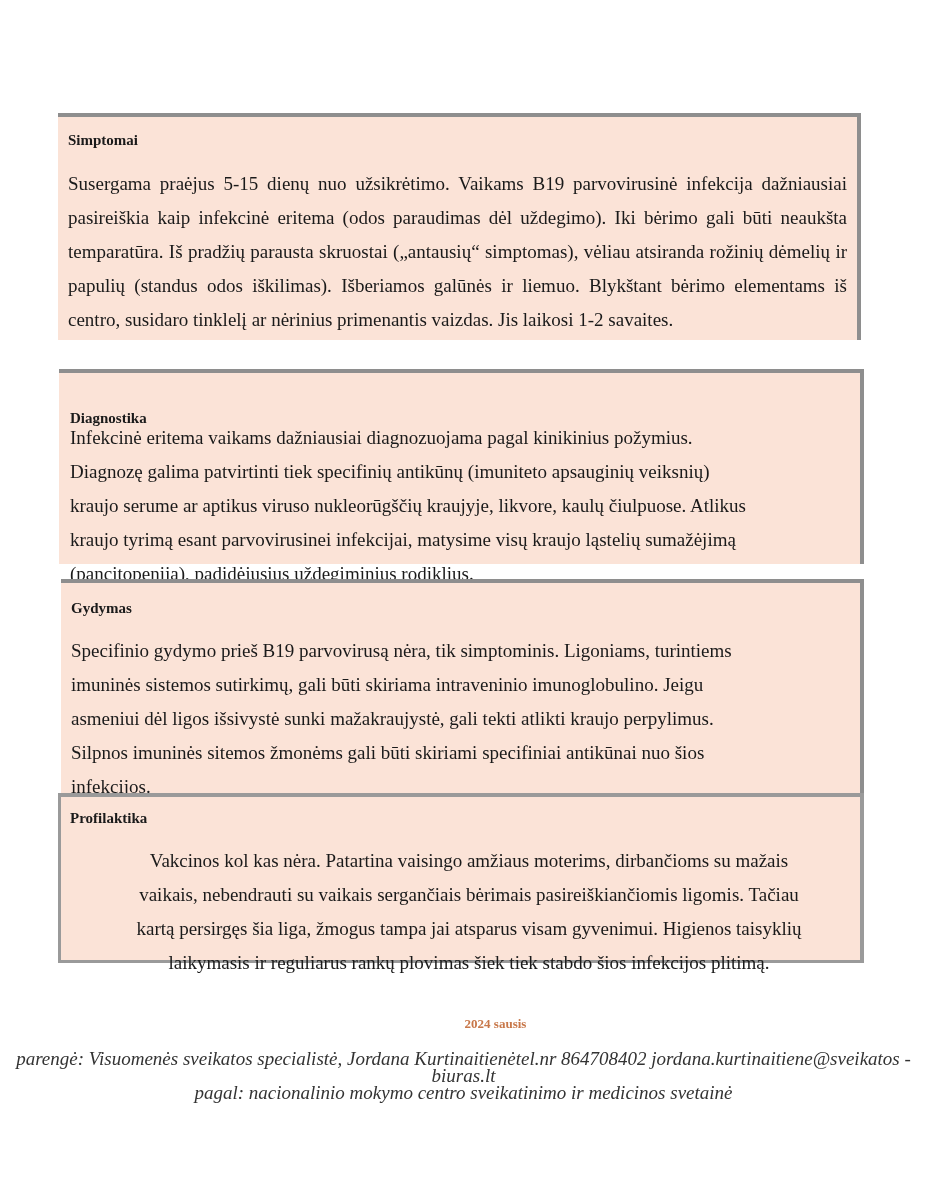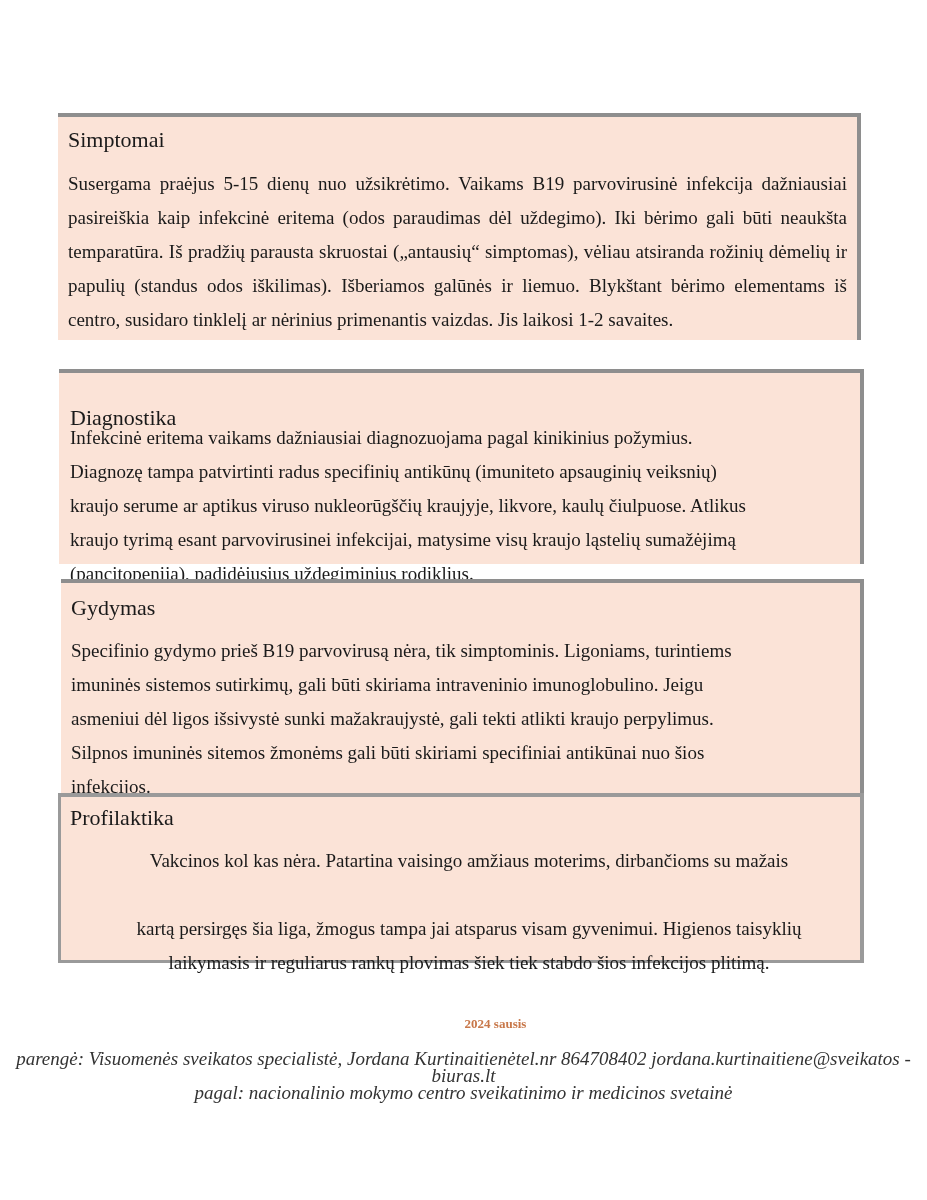--- a/index.html
+++ b/index.html
@@ -22,22 +22,22 @@
       border-right: 4px solid #8e8e8e;
       box-sizing: border-box;
     }
     .box.all-border {
       border: 3px solid #9a9a9a;
       border-top-width: 4px;
       border-right-width: 4px;
     }
     .box h2 {
       margin: 0;
-      font-size: 22px;
-      font-weight: normal;
+      font-size: 15px;
+      font-weight: bold;
       line-height: 24px;
       position: absolute;
     }
     .box p {
       margin: 0;
       font-size: 19px;
       line-height: 34px;
       position: absolute;
     }
     .justify { text-align: justify; text-align-last: left; }
@@ -86,21 +86,21 @@
 
 <div class="box" id="box-simptomai">
   <h2>Simptomai</h2>
   <p class="justify">Susergama praėjus 5-15 dienų nuo užsikrėtimo. Vaikams B19 parvovirusinė  infekcija dažniausiai pasireiškia kaip infekcinė eritema (odos paraudimas dėl uždegimo). Iki bėrimo gali būti neaukšta temparatūra. Iš pradžių parausta skruostai („antausių“ simptomas), vėliau atsiranda rožinių dėmelių ir papulių (standus odos iškilimas). Išberiamos galūnės ir liemuo. Blykštant bėrimo elementams iš centro, susidaro tinklelį ar nėrinius primenantis vaizdas. Jis laikosi 1-2 savaites.</p>
 </div>
 
 <div class="box" id="box-diagnostika">
   <h2>Diagnostika</h2>
   <p>
     <span>Infekcinė eritema vaikams dažniausiai diagnozuojama pagal kinikinius požymius.</span><br>
-    <span>Diagnozę tampa patvirtinti radus specifinių antikūnų (imuniteto apsauginių veiksnių)</span><br>
+    <span>Diagnozę galima patvirtinti tiek specifinių antikūnų (imuniteto apsauginių veiksnių)</span><br>
     <span>kraujo serume ar aptikus viruso nukleorūgščių kraujyje, likvore, kaulų čiulpuose. Atlikus</span><br>
     <span>kraujo tyrimą esant parvovirusinei infekcijai, matysime visų kraujo ląstelių sumažėjimą</span><br>
     <span>(pancitopeniją), padidėjusius uždegiminius rodiklius.</span>
   </p>
 </div>
 
 <div class="box" id="box-gydymas">
   <h2>Gydymas</h2>
   <p>
     <span>Specifinio gydymo prieš B19 parvovirusą nėra, tik simptominis. Ligoniams, turintiems</span><br>
@@ -108,21 +108,21 @@
     <span>asmeniui dėl ligos išsivystė sunki mažakraujystė, gali tekti atlikti kraujo perpylimus.</span><br>
     <span>Silpnos imuninės sitemos žmonėms gali būti skiriami specifiniai antikūnai nuo šios</span><br>
     <span>infekcijos.</span>
   </p>
 </div>
 
 <div class="box all-border" id="box-profilaktika">
   <h2>Profilaktika</h2>
   <p>
     <span>Vakcinos kol kas nėra. Patartina vaisingo amžiaus moterims, dirbančioms su mažais</span><br>
-    <br>
+    <span>vaikais, nebendrauti su vaikais sergančiais bėrimais pasireiškiančiomis ligomis. Tačiau</span><br>
     <span>kartą persirgęs šia liga, žmogus tampa jai atsparus visam gyvenimui. Higienos taisyklių</span><br>
     <span>laikymasis ir reguliarus rankų plovimas šiek tiek stabdo šios infekcijos plitimą.</span>
   </p>
 </div>
 
 <div class="footer-date">2024 sausis</div>
 
 <div class="footer-credit">
   <span>parengė: Visuomenės sveikatos specialistė, Jordana Kurtinaitienėtel.nr 864708402 jordana.kurtinaitiene@sveikatos -biuras.lt</span><br>
   <span>pagal: nacionalinio mokymo centro sveikatinimo ir medicinos svetainė</span>

